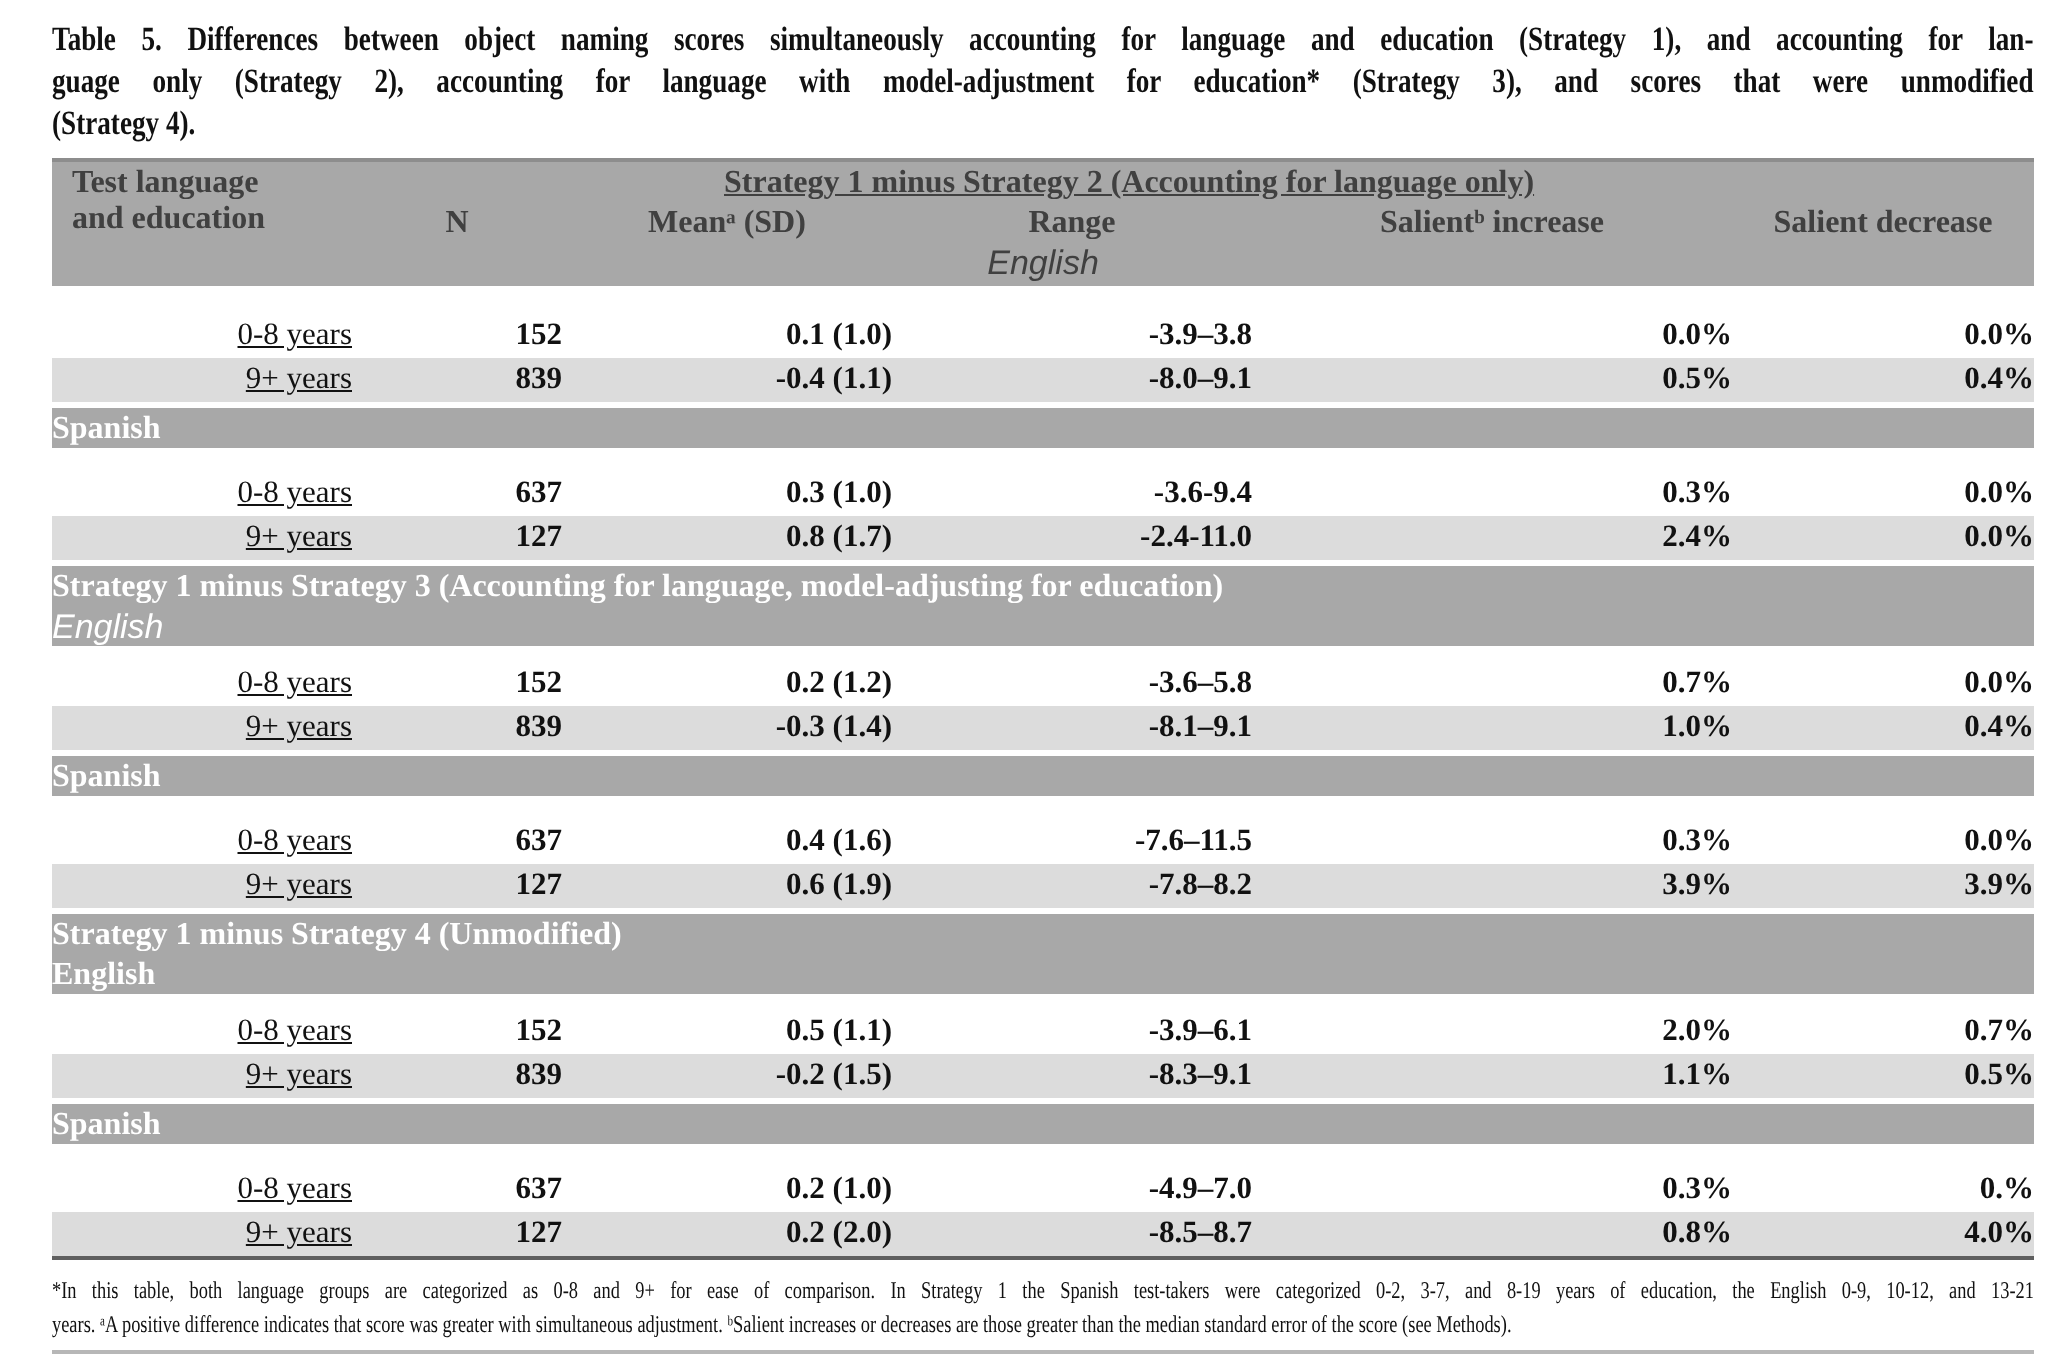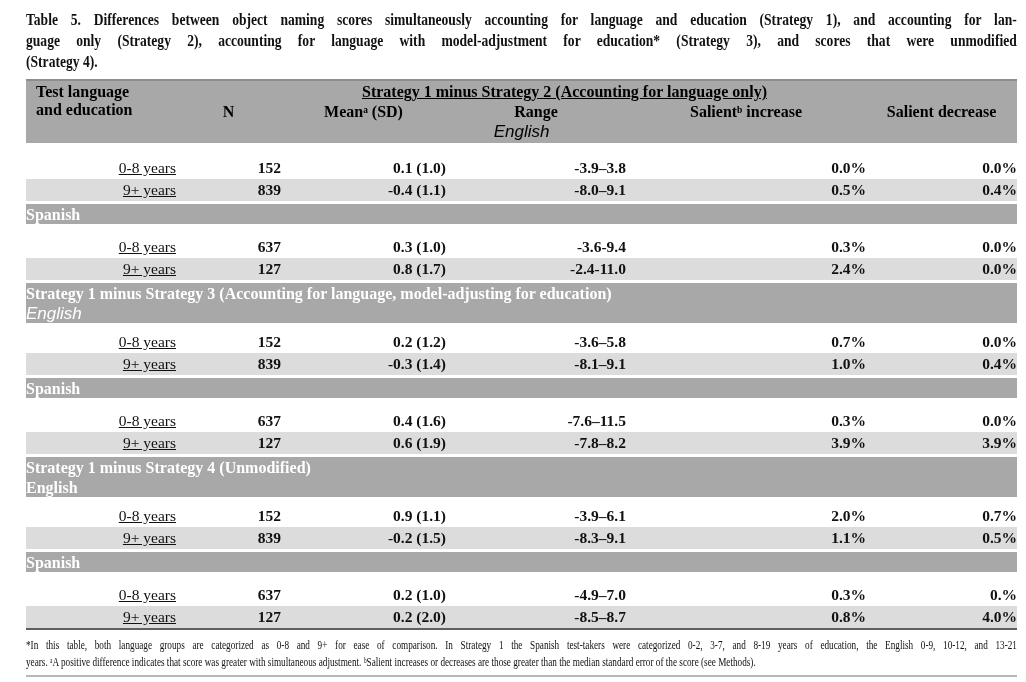--- a/index.html
+++ b/index.html
@@ -12,21 +12,21 @@
   
   .caption{margin-top:9px;font-weight:bold;font-size:17px;line-height:21px;width:991px;}
   .cap-inner{width:1240px;transform:scaleX(0.799);transform-origin:0 0;}
   .cap-line{text-align:justify;text-align-last:justify;white-space:nowrap;}
   .cap-line.last{text-align-last:left;}
 
   
   table{width:991px;border-collapse:collapse;table-layout:fixed;margin-top:7px;
         border-top:2px solid #8d8d8d;border-bottom:2px solid #5f5f5f;}
   th,td{padding:0;margin:0;font-weight:normal;}
-  thead th{background:var(--banner-bg);color:#000000;font-weight:bold;font-size:16px;vertical-align:top;margin-left:27px;}
+  thead th{background:var(--banner-bg);color:#404040;font-weight:bold;font-size:16px;vertical-align:top;margin-left:27px;}
   .col1h{text-align:left;padding-left:10px;}
   .col1h div{height:20px;line-height:20px;}
   .col1h div:first-child{height:19px;line-height:21px;}
   .strath{padding-right:64px;height:19px;line-height:21px;text-decoration:underline;}
   .colh{text-align:center;height:20px;line-height:20px;}
   .langh{text-align:center;height:21px;line-height:20px;}
   .ital{font-family:"Liberation Sans","DejaVu Sans",sans-serif;font-style:italic;font-weight:normal;font-size:17px;}
   .data td{height:22px;font-size:15.5px;line-height:22px;}
   .data .lbl{text-align:right;padding-left:10px;text-decoration:underline;}
   .data .num{text-align:right;font-weight:bold;}
@@ -193,21 +193,21 @@
             <div class="bline">Strategy 1 minus Strategy 4 (Unmodified)</div>
             <div class="bline">English</div>
           </td>
         </tr>
         <tr class="spacer">
           <td colspan="6" style="height:8px"></td>
         </tr>
         <tr class="data">
           <td class="lbl">0-8 years</td>
           <td class="num">152</td>
-          <td class="num">0.9 (1.1)</td>
+          <td class="num">0.5 (1.1)</td>
           <td class="num">-3.9–6.1</td>
           <td class="num">2.0%</td>
           <td class="num">0.7%</td>
         </tr>
         <tr class="data shaded">
           <td class="lbl">9+ years</td>
           <td class="num">839</td>
           <td class="num">-0.2 (1.5)</td>
           <td class="num">-8.3–9.1</td>
           <td class="num">1.1%</td>

